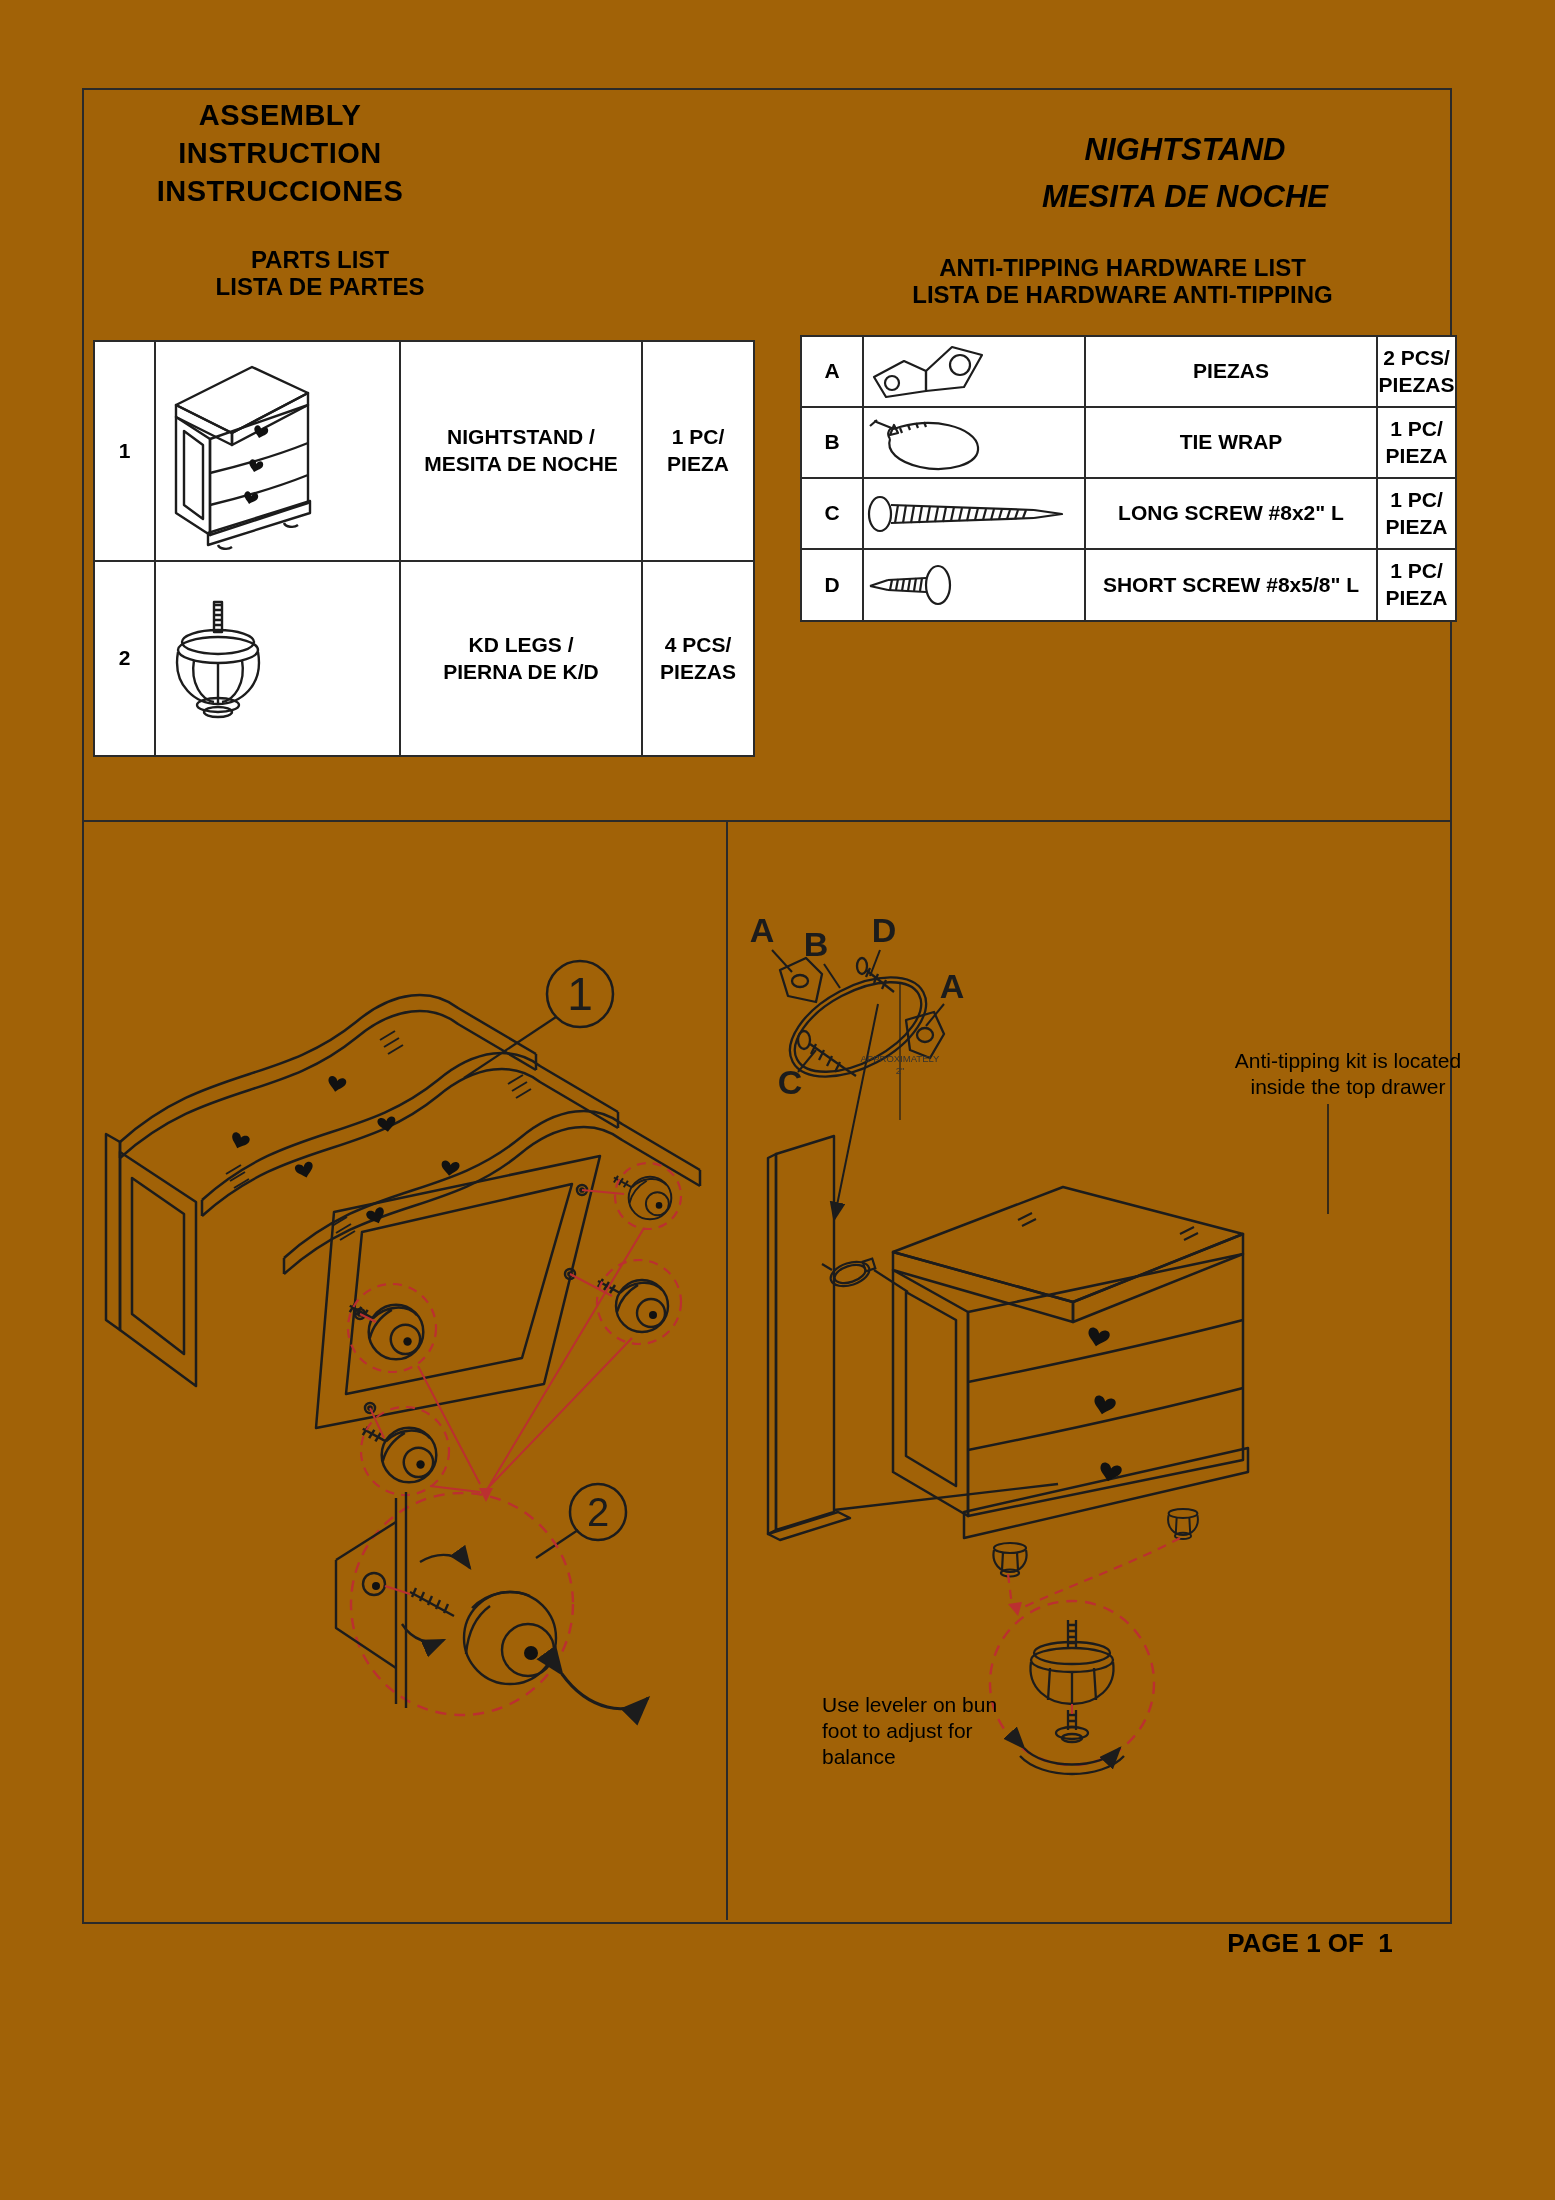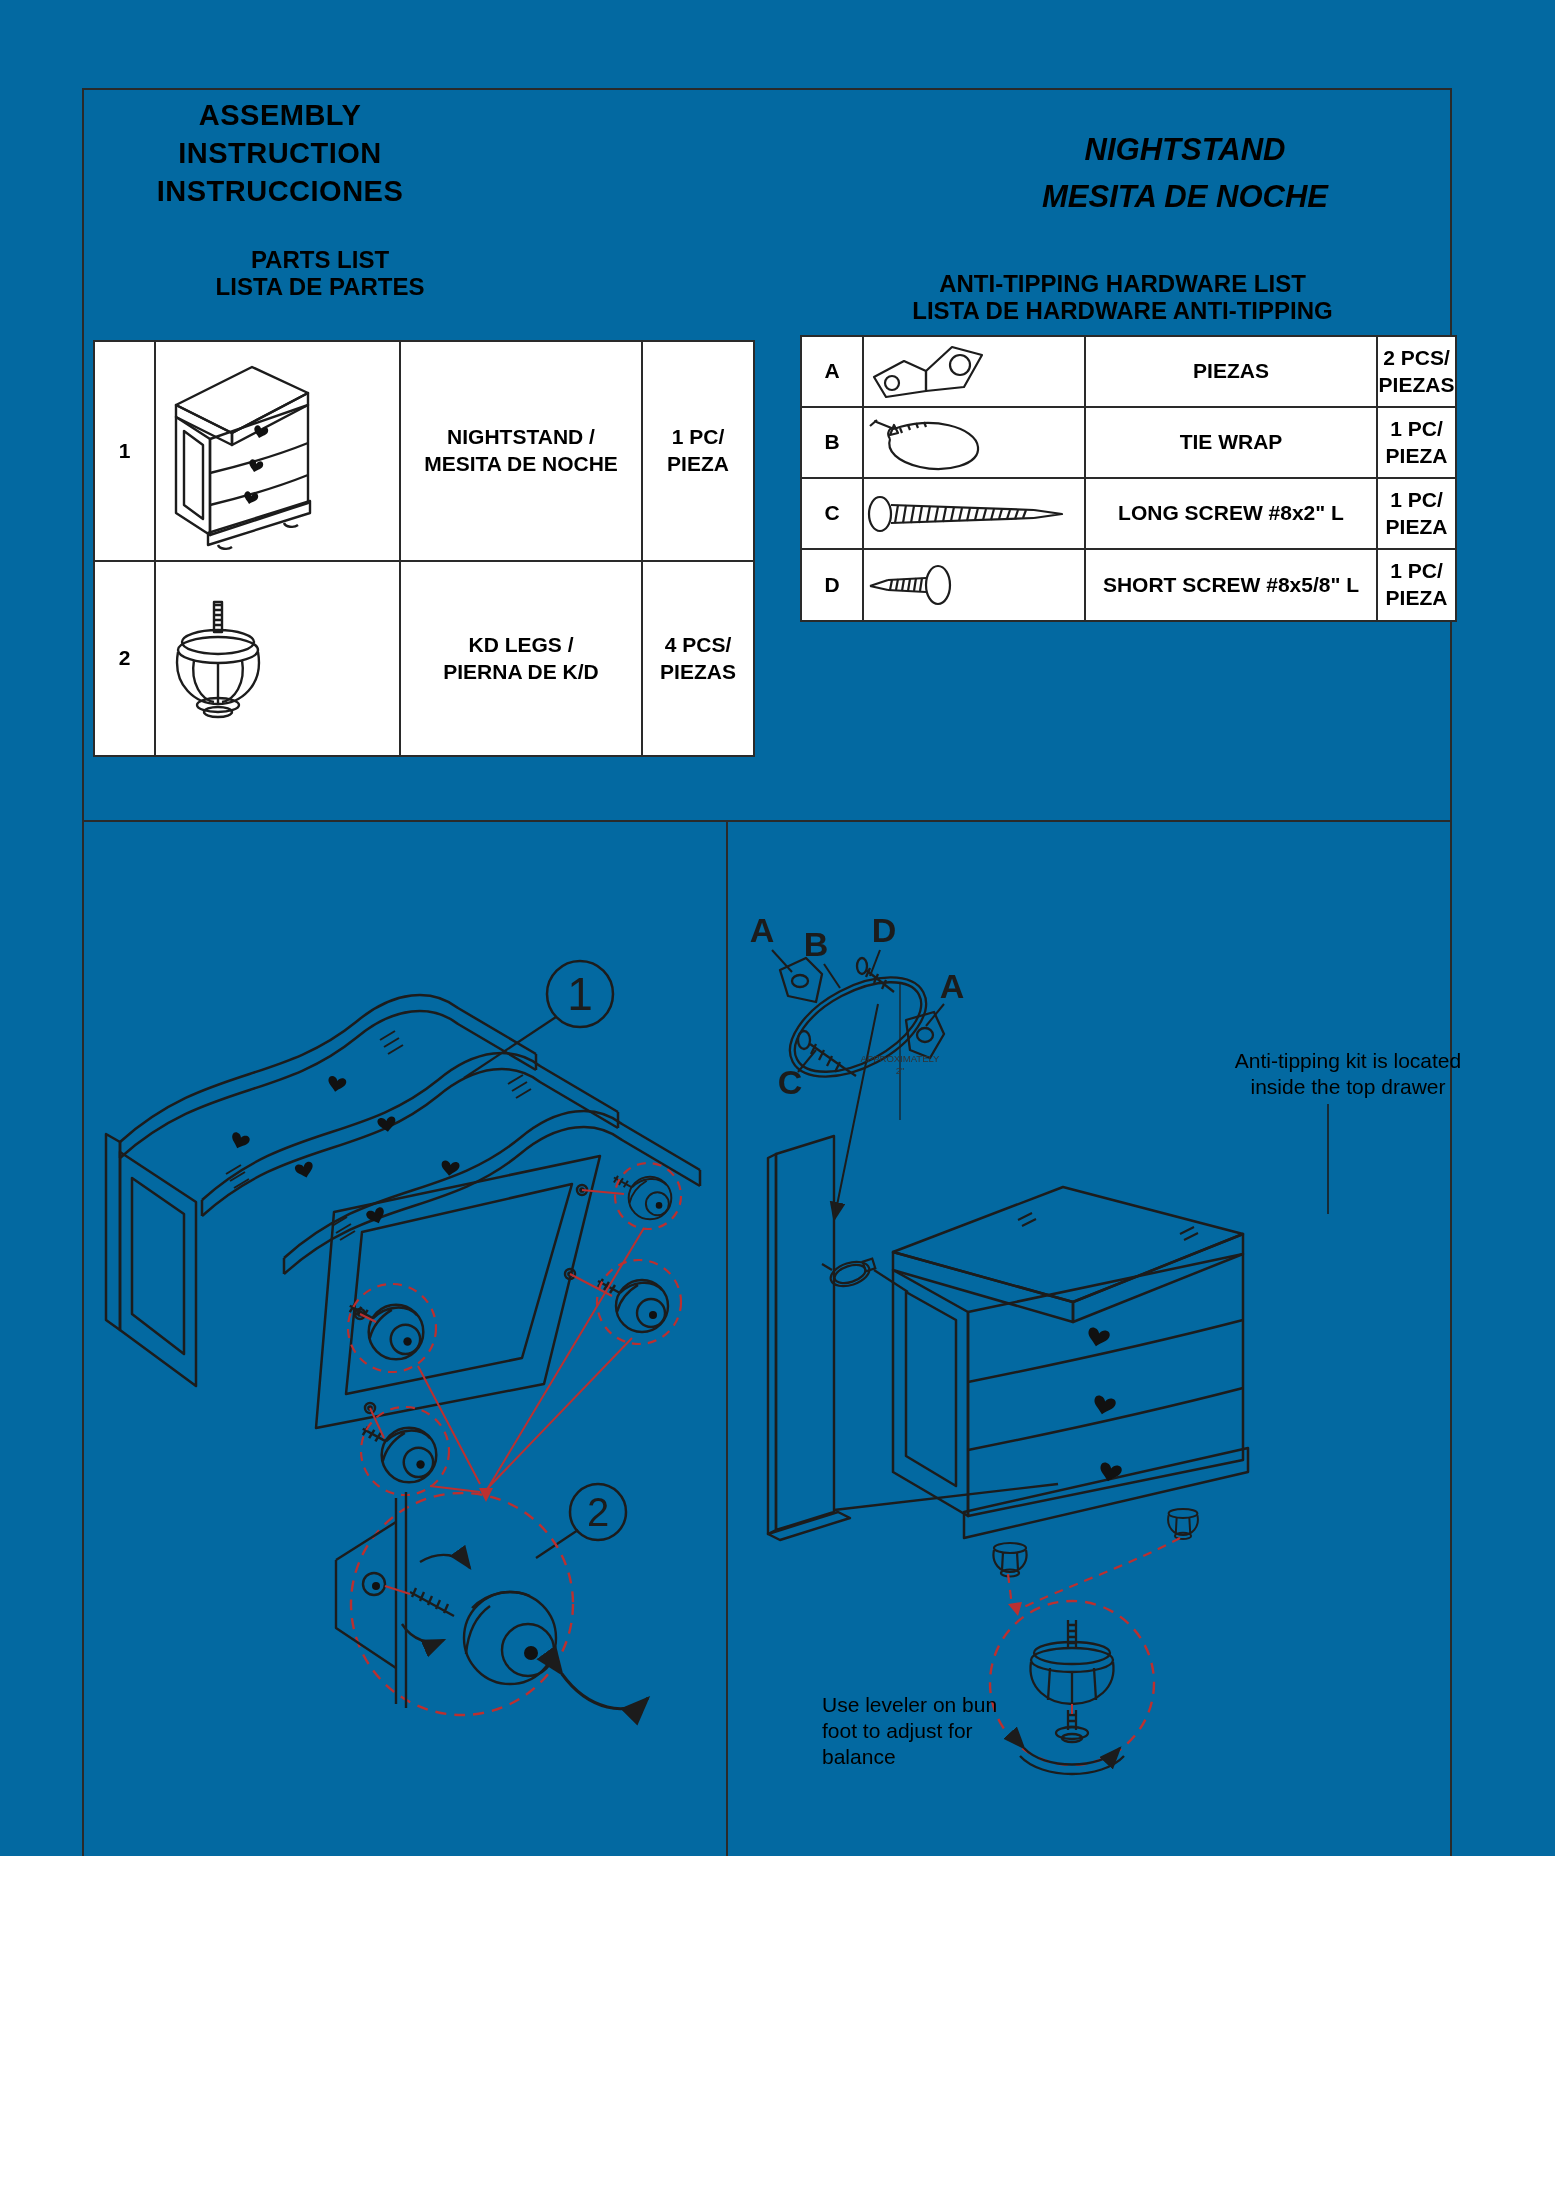--- a/index.html
+++ b/index.html
@@ -1,16 +1,16 @@
 <!DOCTYPE html>
 <html><head>
 <meta charset="utf-8">
 <style>
   html,body{margin:0;padding:0;background:#fff;}
-  .page{position:relative;width:1555px;height:1856px;background:#0369a1;
+  .page{position:relative;width:1555px;height:2200px;background:#a16207;
         font-family:"Liberation Sans",sans-serif;color:#000;overflow:hidden;}
   .abs{position:absolute;}
   .frame{border:2px solid #2a2a2a;}
   .hline{background:#2a2a2a;height:2px;}
   .vline{background:#2a2a2a;width:2px;}
   .ttl{font-weight:bold;font-size:29px;line-height:38px;text-align:center;letter-spacing:.5px;}
   .prod{font-weight:bold;font-size:31px;line-height:47px;text-align:center;font-style:italic;}
   .sect{font-weight:bold;font-size:24px;line-height:27px;text-align:center;}
   table.doc{border-collapse:collapse;table-layout:fixed;}
   table.doc td{border:2px solid #2a2a2a;text-align:center;vertical-align:middle;
@@ -38,21 +38,21 @@
   </div>
   <div class="abs prod" style="left:1030px;top:126px;width:310px;">
     <div>NIGHTSTAND</div>
     <div>MESITA DE NOCHE</div>
   </div>
 
   <div class="abs sect" style="left:140px;top:246px;width:360px;">
     <div>PARTS LIST</div>
     <div>LISTA DE PARTES</div>
   </div>
-  <div class="abs sect" style="left:800px;top:270px;width:645px;">
+  <div class="abs sect" style="left:800px;top:254px;width:645px;">
     <div>ANTI-TIPPING HARDWARE LIST</div>
     <div>LISTA DE HARDWARE ANTI-TIPPING</div>
   </div>
 
   <table class="doc abs" style="left:93px;top:340px;width:652px;">
     <tbody>
         <tr style="height:220px;">
       <td style="width:59px;">1</td>
       <td style="width:243px;">
         <svg width="170" height="200" viewBox="0 0 170 200">

